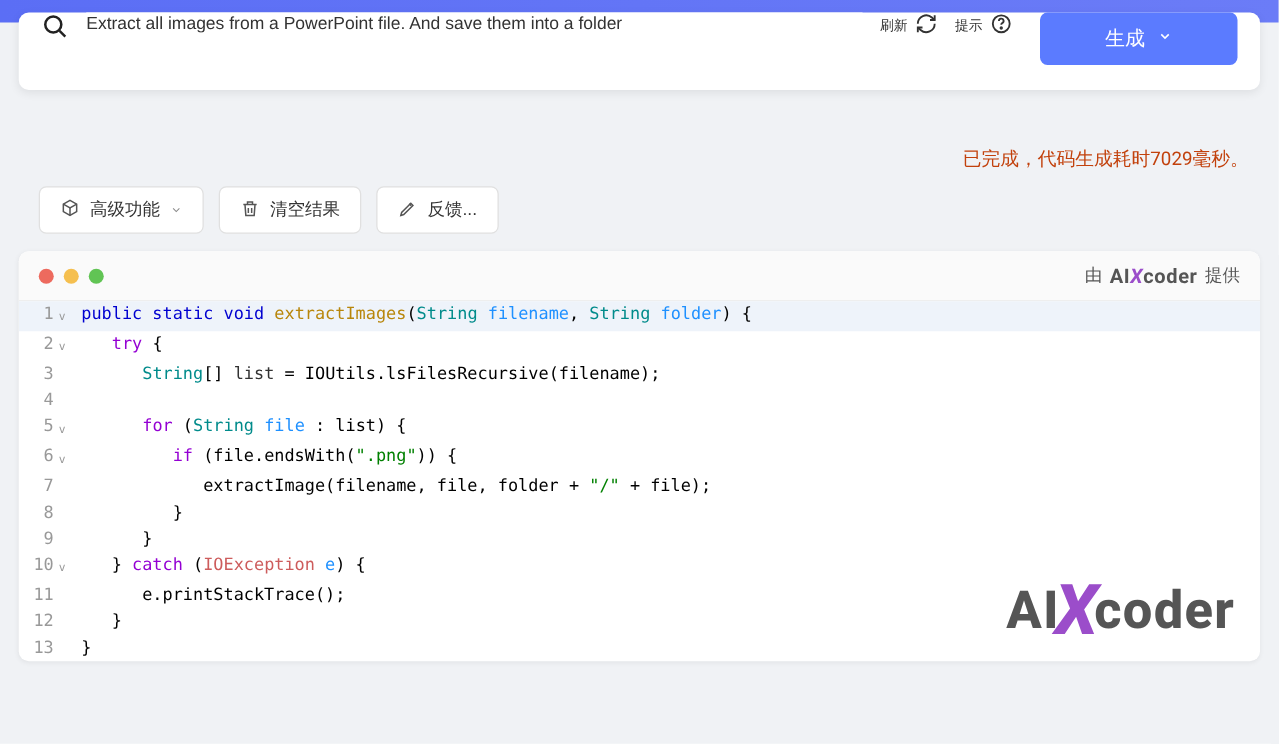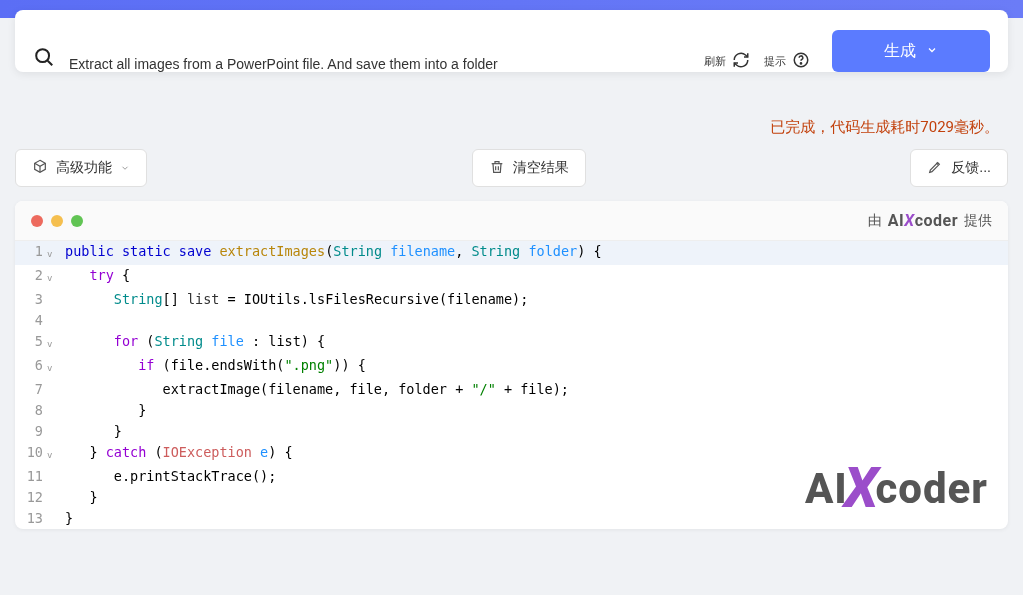--- a/index.html
+++ b/index.html
@@ -1,26 +1,26 @@
 <!DOCTYPE html>
 <html><head>
 <meta charset="utf-8">
 <style>
 * { margin:0; padding:0; box-sizing:border-box; }
 body { font-family:-apple-system,BlinkMacSystemFont,"Segoe UI",Roboto,sans-serif; background:#f0f2f5; width:1023px; height:595px; overflow:hidden; }
 .topbar-bg { background:linear-gradient(90deg,#5b6ef5,#6b7cf7); height:18px; width:100%; }
-.search-bar { background:#fff; margin:-8px 15px 0; border-radius:8px; box-shadow:0 2px 8px rgba(0,0,0,0.08); height:62px; display:flex; align-items:flex-end; padding:0 18px; gap:14px; position:relative; z-index:2; }
+.search-bar { background:#fff; margin:-8px 15px 0; border-radius:8px; box-shadow:0 2px 8px rgba(0,0,0,0.08); height:62px; display:flex; align-items:flex-start; padding:0 18px; gap:14px; position:relative; z-index:2; }
 .search-icon svg { width:22px; height:22px; }
 .search-input { flex:1; border:none; outline:none; font-size:14px; color:#333; }
 .refresh-group, .hint-group { display:flex; align-items:center; gap:6px; font-size:11px; color:#333; cursor:pointer; }
 .refresh-group svg, .hint-group svg { width:18px; height:18px; }
 .generate-btn { background:#5b7bff; color:#fff; border:none; border-radius:6px; padding:0 52px; height:42px; font-size:16px; cursor:pointer; display:flex; align-items:center; gap:10px; margin-left:8px; }
 .generate-btn svg { width:12px; height:12px; }
 .status-line { text-align:right; color:#c2410c; font-size:15px; padding:46px 24px 12px; }
-.toolbar-row { display:flex; justify-content:space-between; gap:12px; padding:0 15px 14px; }
+.toolbar-row { display:flex; justify-content:flex-start; gap:12px; padding:0 15px 14px;margin-left:16px; }
 .tool-btn { background:#fff; border:1px solid #e0e0e0; border-radius:6px; height:38px; padding:0 16px; display:flex; align-items:center; gap:8px; font-size:14px; color:#333; cursor:pointer; }
 .tool-btn svg { width:16px; height:16px; }
 .tool-btn .chev { width:10px; height:10px; }
 .code-card { background:#fff; margin:0 15px; border-radius:8px; box-shadow:0 1px 4px rgba(0,0,0,0.06); overflow:hidden; }
 .code-header { display:flex; align-items:center; justify-content:space-between; padding:10px 16px; border-bottom:1px solid #eee; background:#fafafa; }
 .traffic { display:flex; gap:8px; }
 .dot { width:12px; height:12px; border-radius:50%; }
 .dot-r { background:#ed6a5e; } .dot-y { background:#f5bf4f; } .dot-g { background:#61c454; }
 .provided { display:flex; align-items:center; gap:6px; font-size:14px; color:#555; }
 .provided .lg { font-weight:700; font-size:16px; letter-spacing:0.5px; }
@@ -121,21 +121,21 @@
       <span class="lg">
         <span>AI</span><span class="x">X</span><span>coder</span>
       </span>
       <span>提供</span>
     </div>
   </div>
   <div class="code-body" id="code-body">
     <div class="code-line hl">
         <div class="ln">1</div>
         <div class="fold">v</div>
-        <div class="ct"><span class="kw">public static save</span> <span class="fn">extractImages</span>(<span class="ty">String</span> <span class="var">filename</span>, <span class="ty">String</span> <span class="var">folder</span>) {</div>
+        <div class="ct"><span class="kw">public static void</span> <span class="fn">extractImages</span>(<span class="ty">String</span> <span class="var">filename</span>, <span class="ty">String</span> <span class="var">folder</span>) {</div>
       </div>
       <div class="code-line">
         <div class="ln">2</div>
         <div class="fold">v</div>
         <div class="ct">   <span class="kw2">try</span> {</div>
       </div>
       <div class="code-line">
         <div class="ln">3</div>
         <div class="fold"></div>
         <div class="ct">      <span class="ty">String</span>[] <span class="pn">list</span> = IOUtils.lsFilesRecursive(filename);</div>

